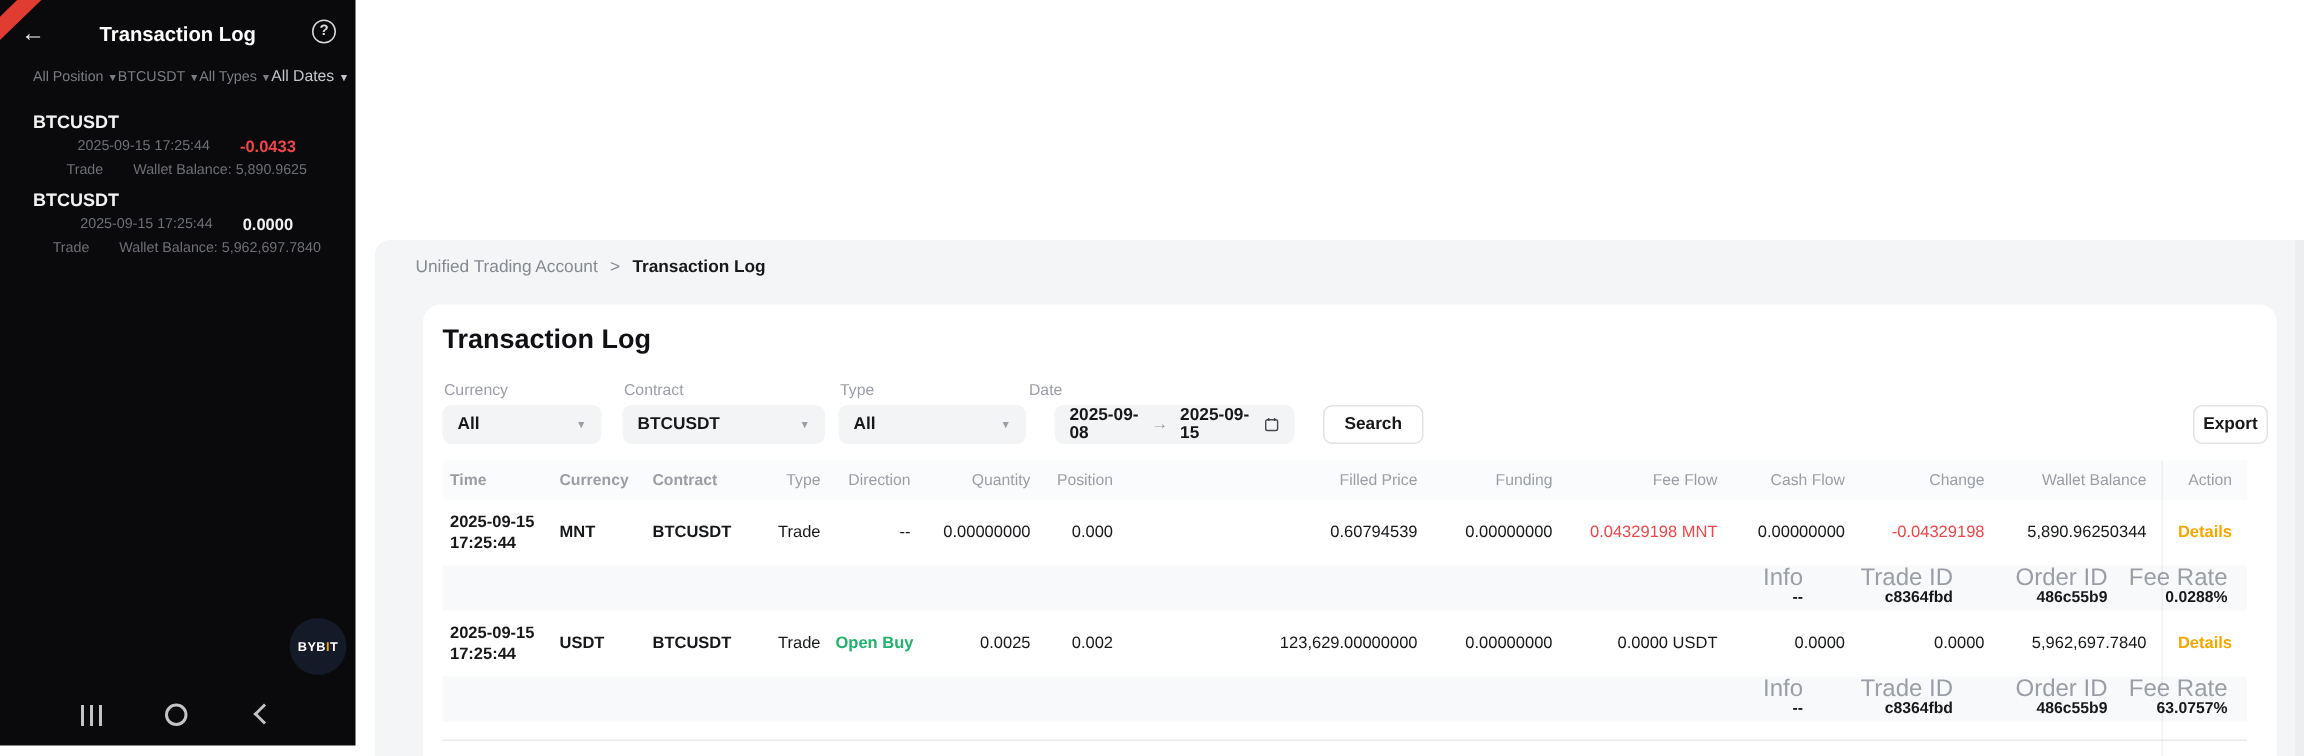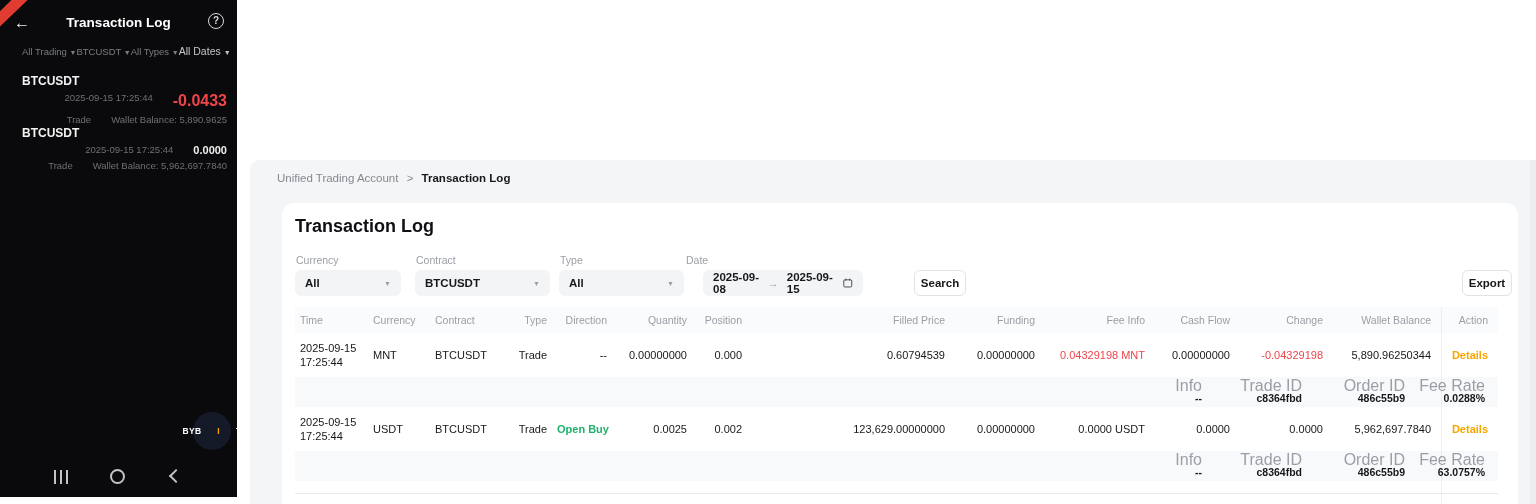--- a/index.html
+++ b/index.html
@@ -19,28 +19,28 @@
     border:1.4px solid #d9d9d9; border-radius:50%; color:#d9d9d9;
     font-size:10px; line-height:14px; text-align:center; font-weight:bold; }
   #m-filters { position:absolute; left:22px; right:8px; top:44px; height:14px;
     display:flex; justify-content:space-between; align-items:center; }
   .m-filter { color:#7a7d83; font-size:9.5px; white-space:nowrap; }
   .m-filter .caret { font-size:7px; color:#7a7d83; }
   .m-filter.bright { color:#c3c6cb; font-size:10.5px; }
   .m-filter.bright .caret { color:#c3c6cb; }
   .m-entry { position:absolute; left:22px; right:10px; }
   .m-sym { color:#f2f2f2; font-size:12px; font-weight:bold; }
-  .m-line { display:flex; justify-content:flex-end; margin-top:4px;gap:20px; }
+  .m-line { display:flex; justify-content:center; margin-top:4px;gap:20px; }
   .m-gray { color:#6d7076; font-size:9.5px; }
-  .m-val-red { color:#ef454a; font-size:16px; font-weight:bold; }
+  .m-val-red { color:#ef454a; font-size:11px; font-weight:bold; }
   .m-val-white { color:#f0f0f0; font-size:11px; font-weight:bold; }
   #bybit-bubble { position:absolute; left:193px; top:412px; width:38px; height:38px;
     border-radius:50%; background:#151a28; display:flex; align-items:center;
     justify-content:center; color:#ffffff; font-size:8.5px; font-weight:bold;
-    letter-spacing:.3px;gap:16px; }
+    letter-spacing:.3px; }
   #bybit-bubble .accent { color:#f7a600; }
   #m-nav { position:absolute; left:0; bottom:8px; width:100%; height:22px; }
   #nav-recents { position:absolute; left:54px; top:3px; display:flex; gap:4px; }
   #nav-recents div { width:2px; height:14px; background:#c2c3c5; }
   #nav-home { position:absolute; left:110px; top:2px; width:15px; height:15px;
     border:2px solid #c2c3c5; border-radius:50%; }
   #nav-back { position:absolute; left:171px; top:2px; width:10px; height:10px;
     border-left:2px solid #c2c3c5; border-bottom:2px solid #c2c3c5;
     transform:rotate(45deg); transform-origin:center; margin-top:2px; }
 
@@ -65,21 +65,21 @@
     justify-content:center; font-size:11.5px; font-weight:bold; color:#17181a; cursor:pointer; }
   #f-date .arrow { color:#9b9ea6; font-size:11px; margin:0 8px; font-weight:normal; }
   #f-date svg { margin-left:10px; }
 
   #table { position:absolute; left:13px; top:104px; width:1203px; }
   .trow { display:grid;
     grid-template-columns:73px 62px 70px 57px 60px 80px 55px 203px 90px 110px 85px 93px 108px 57px; }
   .thead { background:#fafbfc; height:26px; align-items:center;
     color:#9b9ea6; font-size:10.5px; }
   .cell { text-align:right; padding-right:10px; white-space:nowrap; }
-  .cell.left { text-align:left; padding-left:5px; padding-right:0; }
+  .cell.left { text-align:left; padding-left:5px; padding-right:0;font-weight:bold; }
   .drow { height:44px; align-items:center; font-size:11px; color:#17181a; font-weight:500; }
   .time-cell { line-height:14px; }
   .red { color:#ef454a; }
   .green { color:#20b26c; font-weight:bold; }
   .orange { color:#f7a600; font-weight:bold; cursor:pointer; }
   .subrow { height:30px; background:#f8f9fa; display:flex; justify-content:flex-end;
     align-items:center; padding-right:13px; margin-bottom:0; }
   .sub-group { text-align:right; line-height:12px; }
   .sub-label { color:#9b9ea6; font-size:16px; }
   .sub-value { color:#17181a; font-size:10.5px; font-weight:bold; }
@@ -96,21 +96,21 @@
   <div id="ribbon"></div>
 
   <div id="m-header">
     <div id="m-back">←</div>
     <div id="m-title">Transaction Log</div>
     <div id="m-help">?</div>
   </div>
 
   <div id="m-filters">
     <div class="m-filter">
-      <span>All Trading</span>
+      <span>All Position</span>
       <span class="caret">▼</span>
     </div>
     <div class="m-filter">
       <span>BTCUSDT</span>
       <span class="caret">▼</span>
     </div>
     <div class="m-filter">
       <span>All Types</span>
       <span class="caret">▼</span>
     </div>
@@ -196,37 +196,37 @@
     <span>2025-09-08</span>
     <span class="arrow">→</span>
     <span>2025-09-15</span>
     <svg width="12" height="12" viewBox="0 0 12 12">
       <rect x="1" y="2" width="10" height="9" rx="1.5" fill="none" stroke="#45484e" stroke-width="1.2"></rect>
       <line x1="3.5" y1="0.5" x2="3.5" y2="3" stroke="#45484e" stroke-width="1.2"></line>
       <line x1="8.5" y1="0.5" x2="8.5" y2="3" stroke="#45484e" stroke-width="1.2"></line>
     </svg>
   </div>
 
-  <div class="btn" style="left:632px; width:52px;text-align:center;">Search</div>
+  <div class="btn" style="left:600px; width:67px;text-align:center;">Search</div>
   <div class="btn" style="left:1180px; width:50px;">Export</div>
 
   <div id="table">
     <div id="col-sep"></div>
 
     <div class="trow thead">
       <div class="cell left">Time</div>
       <div class="cell left">Currency</div>
       <div class="cell left">Contract</div>
       <div class="cell">Type</div>
       <div class="cell">Direction</div>
       <div class="cell">Quantity</div>
       <div class="cell">Position</div>
       <div class="cell">Filled Price</div>
       <div class="cell">Funding</div>
-      <div class="cell">Fee Info</div>
+      <div class="cell">Fee Flow</div>
       <div class="cell">Cash Flow</div>
       <div class="cell">Change</div>
       <div class="cell">Wallet Balance</div>
       <div class="cell">Action</div>
     </div>
 
     <div class="trow drow">
       <div class="cell left time-cell">
         <div>2025-09-15</div>
         <div>17:25:44</div>

